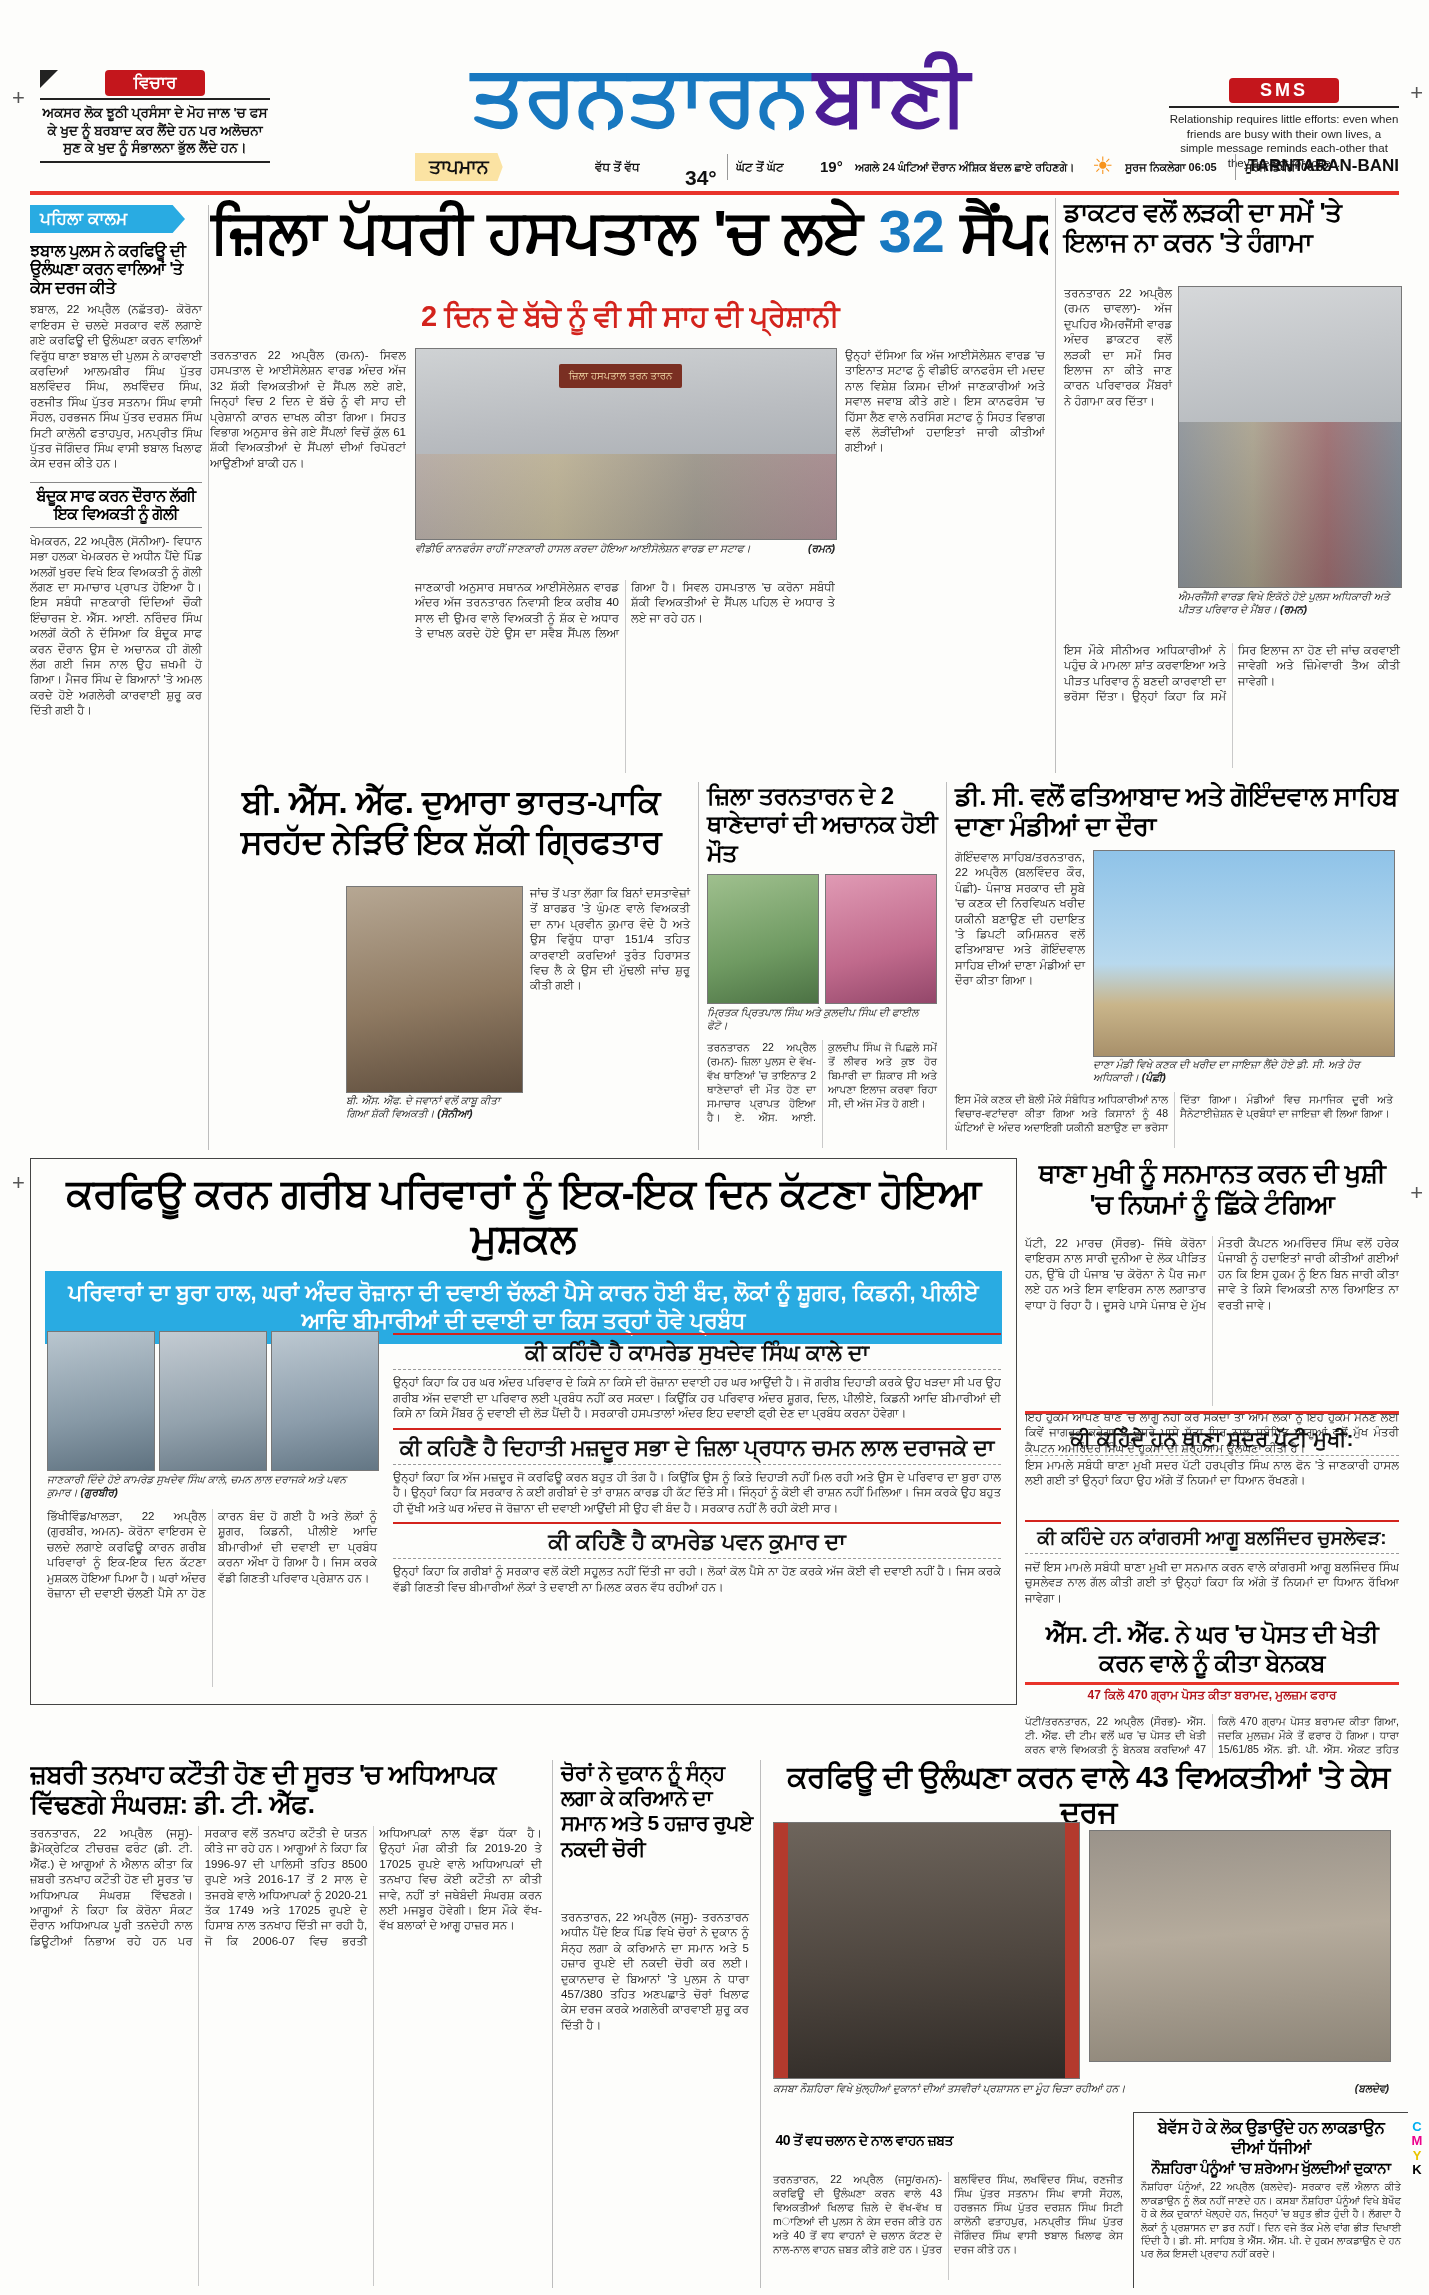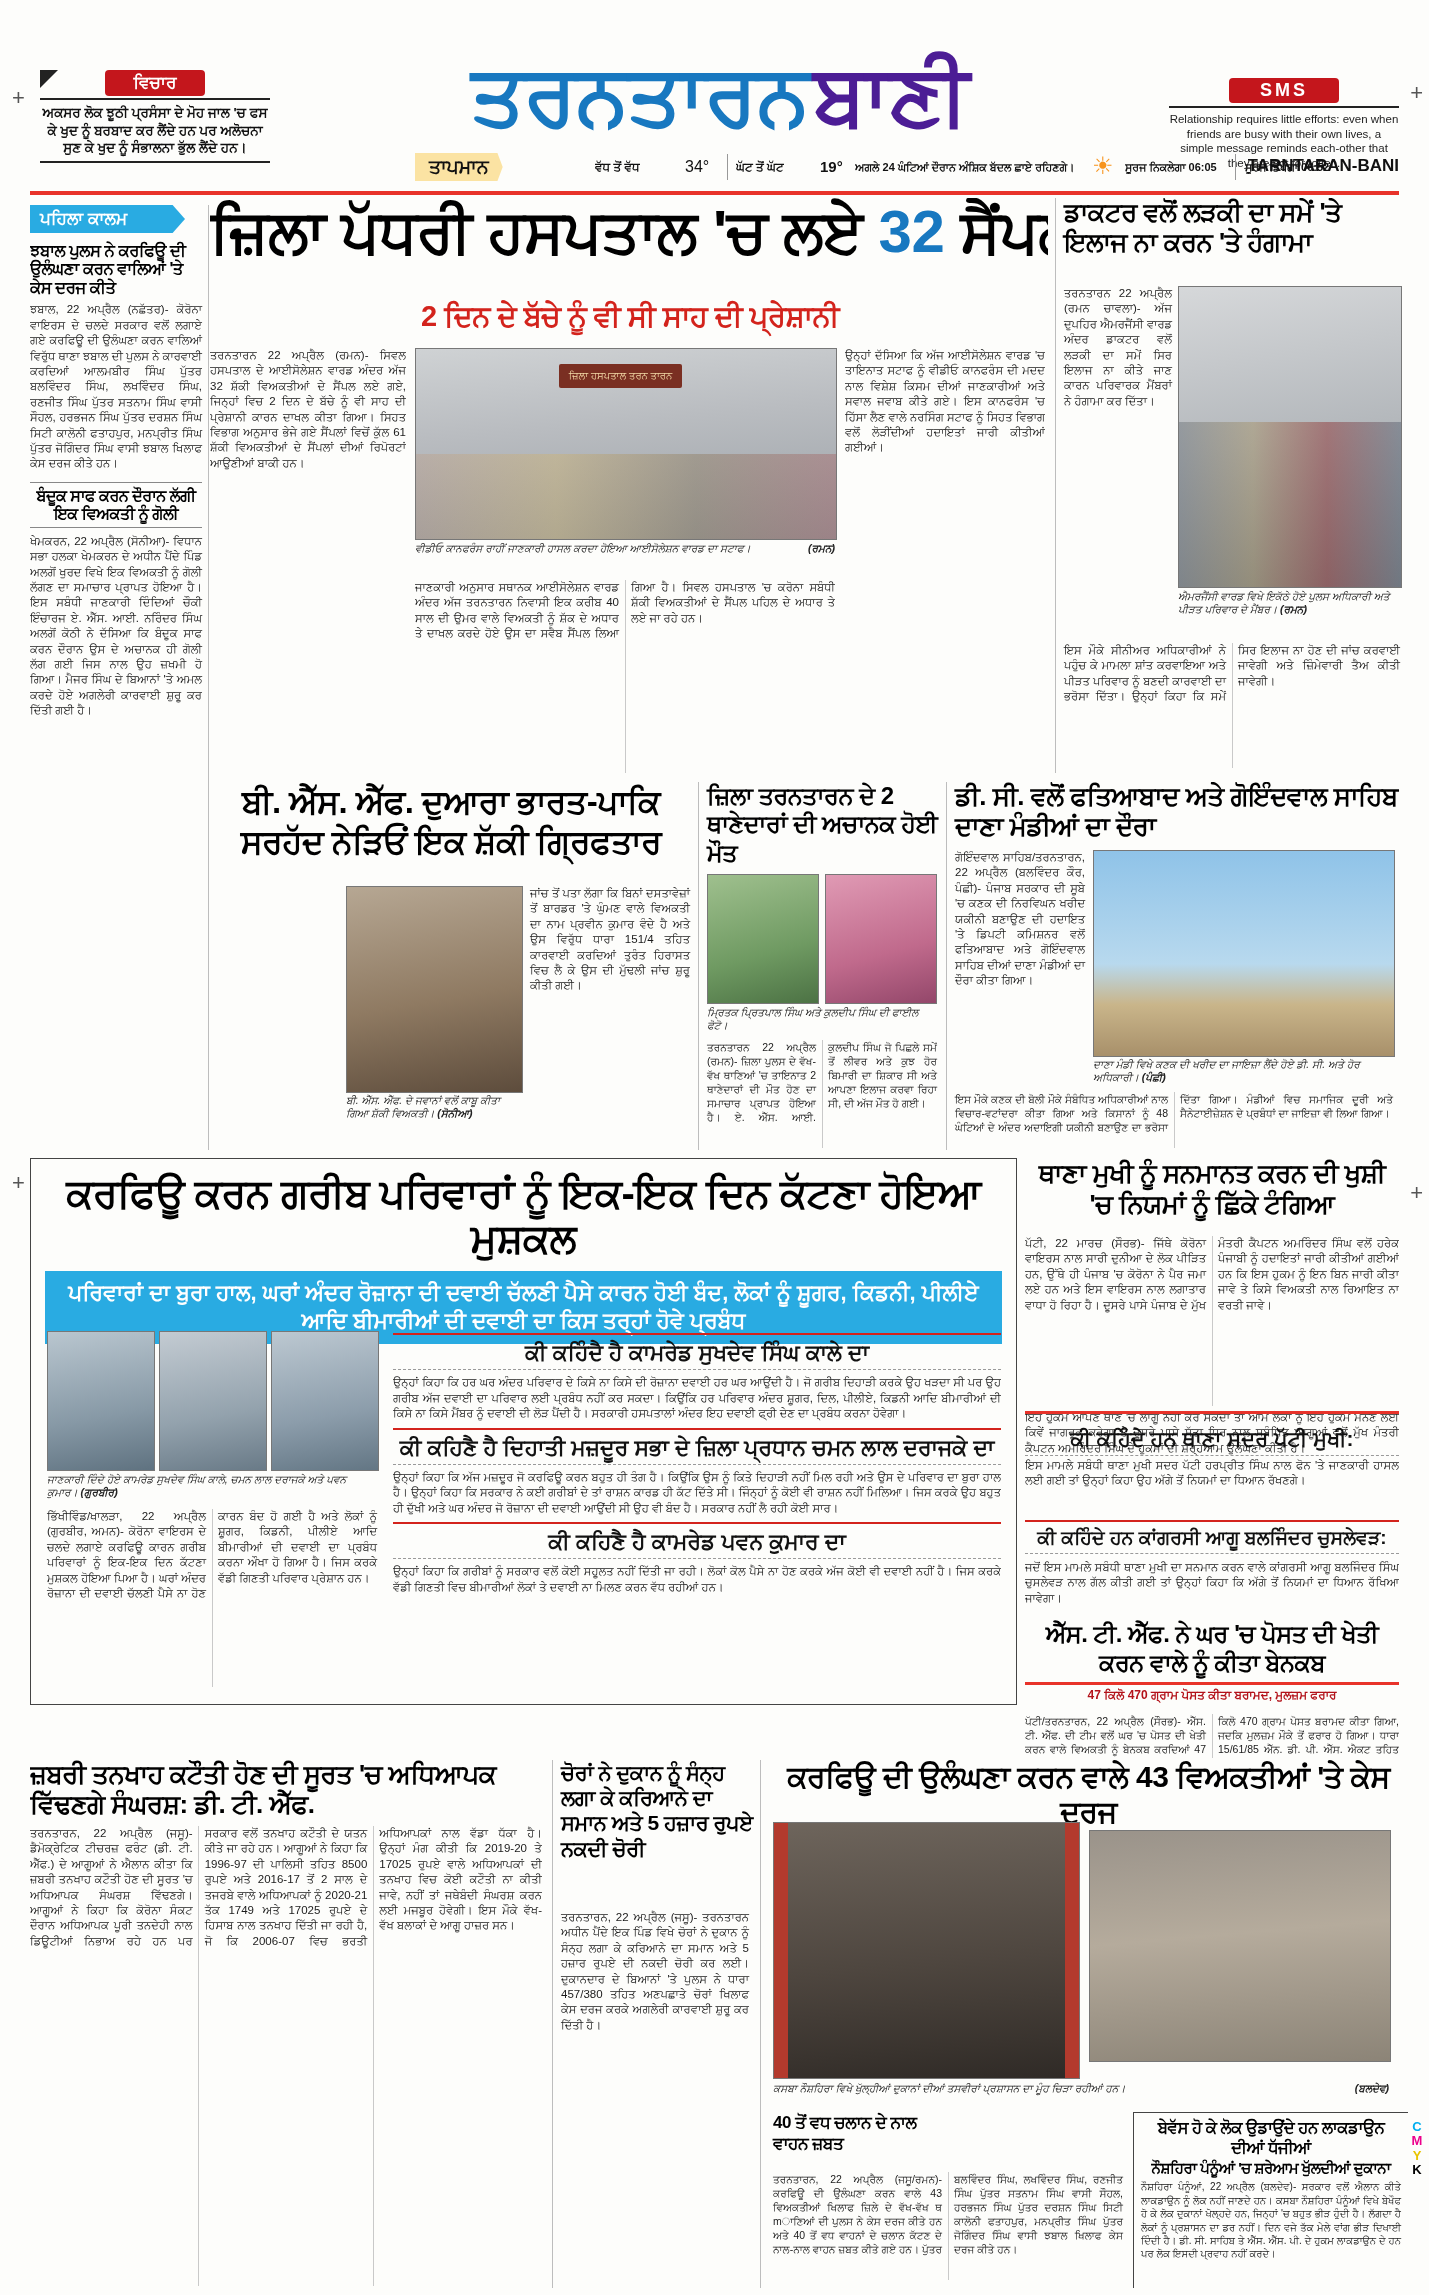--- a/index.html
+++ b/index.html
@@ -54,21 +54,21 @@
   <div class="abs" style="right:30px;top:78px;width:230px;height:110px;">
     <div class="badge-red" style="width:110px;margin:0 auto;font-size:18px;padding:2px 0;letter-spacing:3px;">SMS</div>
     <div style="border-top:2px solid #222;margin-top:3px;"></div>
     <div class="center" style="font-size:11.5px;line-height:1.28;padding-top:4px;color:#222;">Relationship requires little efforts: even when friends are busy with their own lives, a simple message reminds each-other that they are not forgotten.</div>
   </div>
 
   <div class="abs" style="left:30px;top:150px;width:1369px;height:40px;">
     <span class="abs" style="left:10px;top:6px;font-weight:bold;font-size:21px;letter-spacing:0.5px;margin-top:36px;">THURSDAY, 23 APRIL 2020</span>
     <span class="abs" style="left:385px;top:3px;background:#fbe3a3;font-weight:bold;font-size:19px;padding:3px 14px;clip-path:polygon(0 0,94% 0,100% 50%,94% 100%,0 100%);">ਤਾਪਮਾਨ</span>
     <span class="abs" style="left:565px;top:10px;font-size:12px;font-weight:bold;">ਵੱਧ ਤੋਂ ਵੱਧ</span>
-    <span class="abs" style="left:655px;top:8px;font-size:16px;font-weight:normal;">34°</span>
+    <span class="abs" style="left:655px;top:16px;font-size:21px;font-weight:bold;">34°</span>
     <span class="abs" style="left:697px;top:4px;width:1px;height:26px;background:#999;"></span>
     <span class="abs" style="left:706px;top:10px;font-size:12px;font-weight:bold;">ਘੱਟ ਤੋਂ ਘੱਟ</span>
     <span class="abs" style="left:790px;top:8px;font-size:15px;font-weight:bold;">19°</span>
     <span class="abs" style="left:825px;top:11px;font-size:11px;font-weight:bold;width:235px;">ਅਗਲੇ 24 ਘੰਟਿਆਂ ਦੌਰਾਨ ਅੰਸ਼ਿਕ ਬੱਦਲ ਛਾਏ ਰਹਿਣਗੇ।</span>
     <span class="abs" style="left:1062px;top:2px;font-size:24px;color:#f7941d;">☀</span>
     <span class="abs" style="left:1095px;top:11px;font-size:11px;font-weight:bold;">ਸੂਰਜ ਨਿਕਲੇਗਾ 06:05</span>
     <span class="abs" style="left:1205px;top:4px;width:1px;height:26px;background:#999;"></span>
     <span class="abs" style="left:1215px;top:11px;font-size:11px;font-weight:bold;">ਸੂਰਜ ਡਿੱਪੇਗਾ 06:52</span>
     <span class="abs" style="right:0px;top:6px;font-weight:bold;font-size:17px;">TARNTARAN-BANI</span>
   </div>
@@ -196,21 +196,21 @@
   <div class="abs sep-left" style="left:760px;top:1760px;width:639px;height:528px;padding-left:8px;">
     <div class="headline center" style="font-size:30px;line-height:1.15;">ਕਰਫਿਊ ਦੀ ਉਲੰਘਣਾ ਕਰਨ ਵਾਲੇ 43 ਵਿਅਕਤੀਆਂ 'ਤੇ ਕੇਸ ਦਰਜ</div>
     <div class="photo" style="position:absolute;left:12px;top:62px;width:305px;height:255px;background:linear-gradient(175deg,#6e655c 0%,#4e463f 55%,#2f2a26 100%);">
       <div style="position:absolute;left:0;top:0;width:14px;height:100%;background:#b33a2d;"></div>
       <div style="position:absolute;right:0;top:0;width:14px;height:100%;background:#b33a2d;"></div>
     </div>
     <div class="photo" style="position:absolute;left:328px;top:70px;width:300px;height:230px;background:linear-gradient(175deg,#9a938a 0%,#b5ab9c 45%,#8c8477 100%);"></div>
     <div class="caption" style="position:absolute;left:12px;top:322px;width:616px;height:26px;">
       <span>ਕਸਬਾ ਨੌਸ਼ਹਿਰਾ ਵਿਖੇ ਖੁੱਲ੍ਹੀਆਂ ਦੁਕਾਨਾਂ ਦੀਆਂ ਤਸਵੀਰਾਂ ਪ੍ਰਸ਼ਾਸਨ ਦਾ ਮੂੰਹ ਚਿੜਾ ਰਹੀਆਂ ਹਨ।</span> <span style="float:right;font-weight:bold;">(ਬਲਦੇਵ)</span>
     </div>
-    <div class="headline" style="position:absolute;left:12px;top:352px;width:180px;font-size:17px;line-height:1.25;">40 ਤੋਂ ਵਧ ਚਲਾਨ ਦੇ ਨਾਲ ਵਾਹਨ ਜ਼ਬਤ</div>
+    <div class="headline" style="position:absolute;left:12px;top:372px;width:180px;font-size:14px;line-height:1.25;text-align:right;">40 ਤੋਂ ਵਧ ਚਲਾਨ ਦੇ ਨਾਲ ਵਾਹਨ ਜ਼ਬਤ</div>
     <div class="body-text cols2" style="position:absolute;left:12px;top:412px;width:350px;height:108px;font-size:10.5px;">
       <span>ਤਰਨਤਾਰਨ, 22 ਅਪ੍ਰੈਲ (ਜਸੂ/ਰਮਨ)- ਕਰਫਿਊ ਦੀ ਉਲੰਘਣਾ ਕਰਨ ਵਾਲੇ 43 ਵਿਅਕਤੀਆਂ ਖਿਲਾਫ ਜ਼ਿਲੇ ਦੇ ਵੱਖ-ਵੱਖ ਥ mਾਣਿਆਂ ਦੀ ਪੁਲਸ ਨੇ ਕੇਸ ਦਰਜ ਕੀਤੇ ਹਨ ਅਤੇ 40 ਤੋਂ ਵਧ ਵਾਹਨਾਂ ਦੇ ਚਲਾਨ ਕੱਟਣ ਦੇ ਨਾਲ-ਨਾਲ ਵਾਹਨ ਜ਼ਬਤ ਕੀਤੇ ਗਏ ਹਨ।</span> <span>ਪੁੱਤਰ ਬਲਵਿੰਦਰ ਸਿੰਘ, ਲਖਵਿੰਦਰ ਸਿੰਘ, ਰਣਜੀਤ ਸਿੰਘ ਪੁੱਤਰ ਸਤਨਾਮ ਸਿੰਘ ਵਾਸੀ ਸੌਹਲ, ਹਰਭਜਨ ਸਿੰਘ ਪੁੱਤਰ ਦਰਸ਼ਨ ਸਿੰਘ ਸਿਟੀ ਕਾਲੋਨੀ ਫਤਾਹਪੁਰ, ਮਨਪ੍ਰੀਤ ਸਿੰਘ ਪੁੱਤਰ ਜੋਗਿੰਦਰ ਸਿੰਘ ਵਾਸੀ ਝਬਾਲ ਖਿਲਾਫ ਕੇਸ ਦਰਜ ਕੀਤੇ ਹਨ।</span>
     </div>
 
     <div style="position:absolute;left:372px;top:352px;width:260px;height:170px;border:1.5px solid #444;padding:5px 7px;overflow:hidden;">
       <div class="headline center" style="font-size:16.5px;line-height:1.2;">ਬੇਵੱਸ ਹੋ ਕੇ ਲੋਕ ਉਡਾਉਂਦੇ ਹਨ ਲਾਕਡਾਉਨ ਦੀਆਂ ਧੱਜੀਆਂ</div>
       <div class="headline center" style="font-size:15px;margin-top:2px;">ਨੌਸ਼ਹਿਰਾ ਪੰਨੂੰਆਂ 'ਚ ਸ਼ਰੇਆਮ ਖੁੱਲਦੀਆਂ ਦੁਕਾਨਾ</div>
       <div class="body-text" style="margin-top:4px;font-size:10px;">ਨੌਸ਼ਹਿਰਾ ਪੰਨੂੰਆਂ, 22 ਅਪ੍ਰੈਲ (ਬਲਦੇਵ)- ਸਰਕਾਰ ਵਲੋਂ ਐਲਾਨ ਕੀਤੇ ਲਾਕਡਾਉਨ ਨੂੰ ਲੋਕ ਨਹੀਂ ਜਾਣਦੇ ਹਨ। ਕਸਬਾ ਨੌਸ਼ਹਿਰਾ ਪੰਨੂੰਆਂ ਵਿਖੇ ਬੇਖੌਫ ਹੋ ਕੇ ਲੋਕ ਦੁਕਾਨਾਂ ਖੋਲ੍ਹਦੇ ਹਨ, ਜਿਨ੍ਹਾਂ 'ਚ ਬਹੁਤ ਭੀੜ ਹੁੰਦੀ ਹੈ। ਲੱਗਦਾ ਹੈ ਲੋਕਾਂ ਨੂੰ ਪ੍ਰਸ਼ਾਸਨ ਦਾ ਡਰ ਨਹੀਂ। ਦਿਨ ਵਜੇ ਤੱਕ ਮੇਲੇ ਵਾਂਗ ਭੀੜ ਦਿਖਾਈ ਦਿੰਦੀ ਹੈ। ਡੀ. ਸੀ. ਸਾਹਿਬ ਤੇ ਐੱਸ. ਐੱਸ. ਪੀ. ਦੇ ਹੁਕਮ ਲਾਕਡਾਉਨ ਦੇ ਹਨ ਪਰ ਲੋਕ ਇਸਦੀ ਪ੍ਰਵਾਹ ਨਹੀਂ ਕਰਦੇ।</div>
     </div>
   </div>

